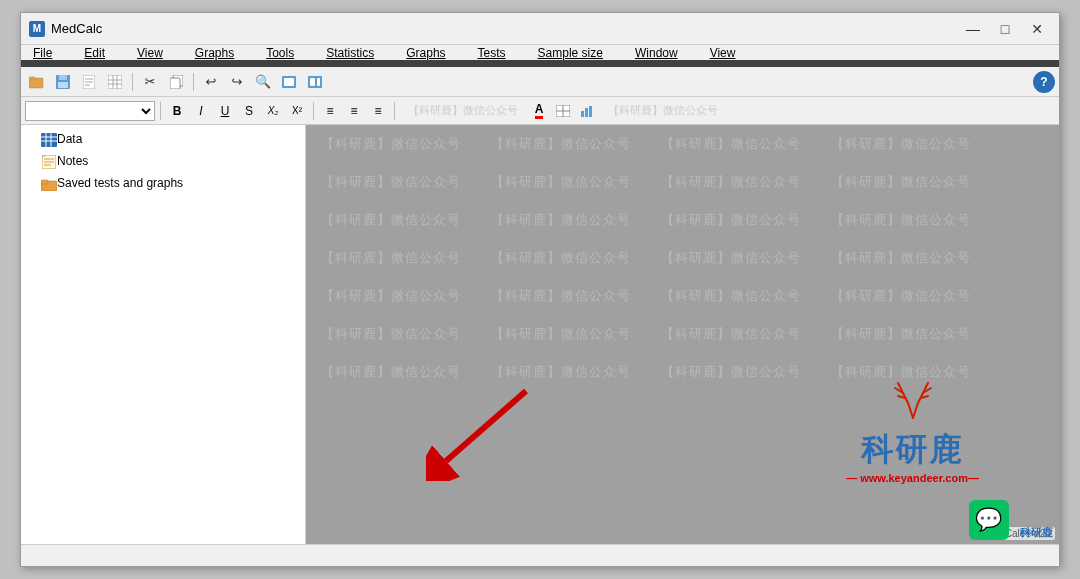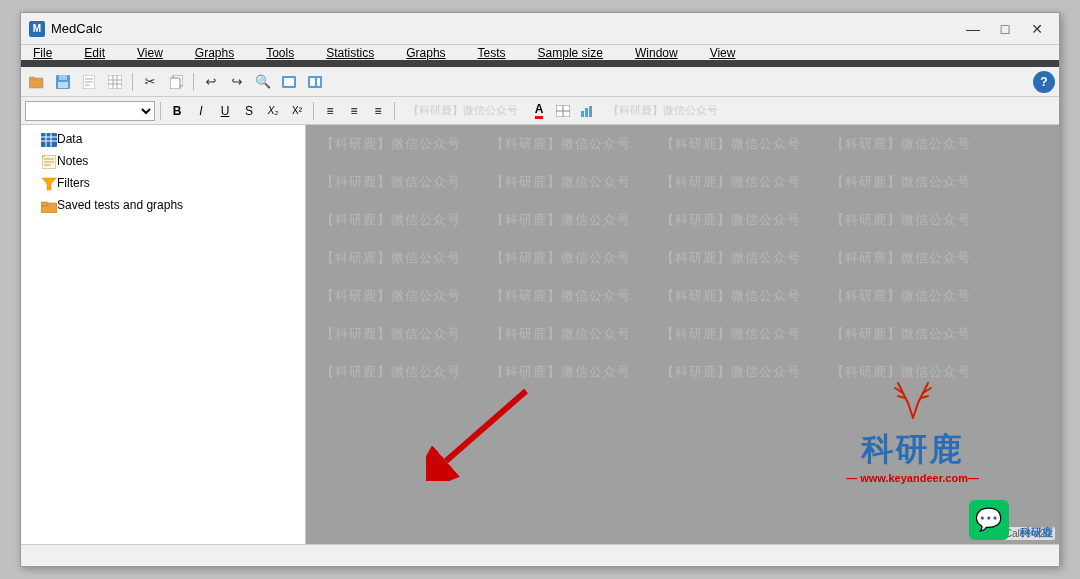--- a/index.html
+++ b/index.html
@@ -443,28 +443,20 @@
             <line x1="2" y1="4" x2="12" y2="4" stroke="#cca050" stroke-width="1"></line>
             <line x1="2" y1="7" x2="12" y2="7" stroke="#cca050" stroke-width="1"></line>
             <line x1="2" y1="10" x2="9" y2="10" stroke="#cca050" stroke-width="1"></line>
             <line x1="0" y1="3" x2="3" y2="0" stroke="#cca050" stroke-width="1"></line>
           </svg>
         </div>
         <span>Notes</span>
       </div>
 
 
-      <div class="sidebar-item">
-        <div class="sidebar-item-icon">
-          <svg width="14" height="14" viewBox="0 0 14 14">
-            <polygon points="0,1 14,1 9,7 9,13 5,13 5,7" fill="#ffaa00" stroke="#cc8800" stroke-width="0.5"></polygon>
-          </svg>
-        </div>
-        <span>Filters</span>
-      </div>
 
       <div class="sidebar-item">
         <div class="sidebar-item-icon">
           <svg width="16" height="13" viewBox="0 0 16 13">
             <rect x="0" y="3" width="16" height="10" rx="1" fill="#e8a040" stroke="#b07020" stroke-width="0.5"></rect>
             <rect x="0" y="2" width="7" height="4" rx="1" fill="#e8a040" stroke="#b07020" stroke-width="0.5"></rect>
           </svg>
         </div>
         <span>Saved tests and graphs</span>
       </div>

